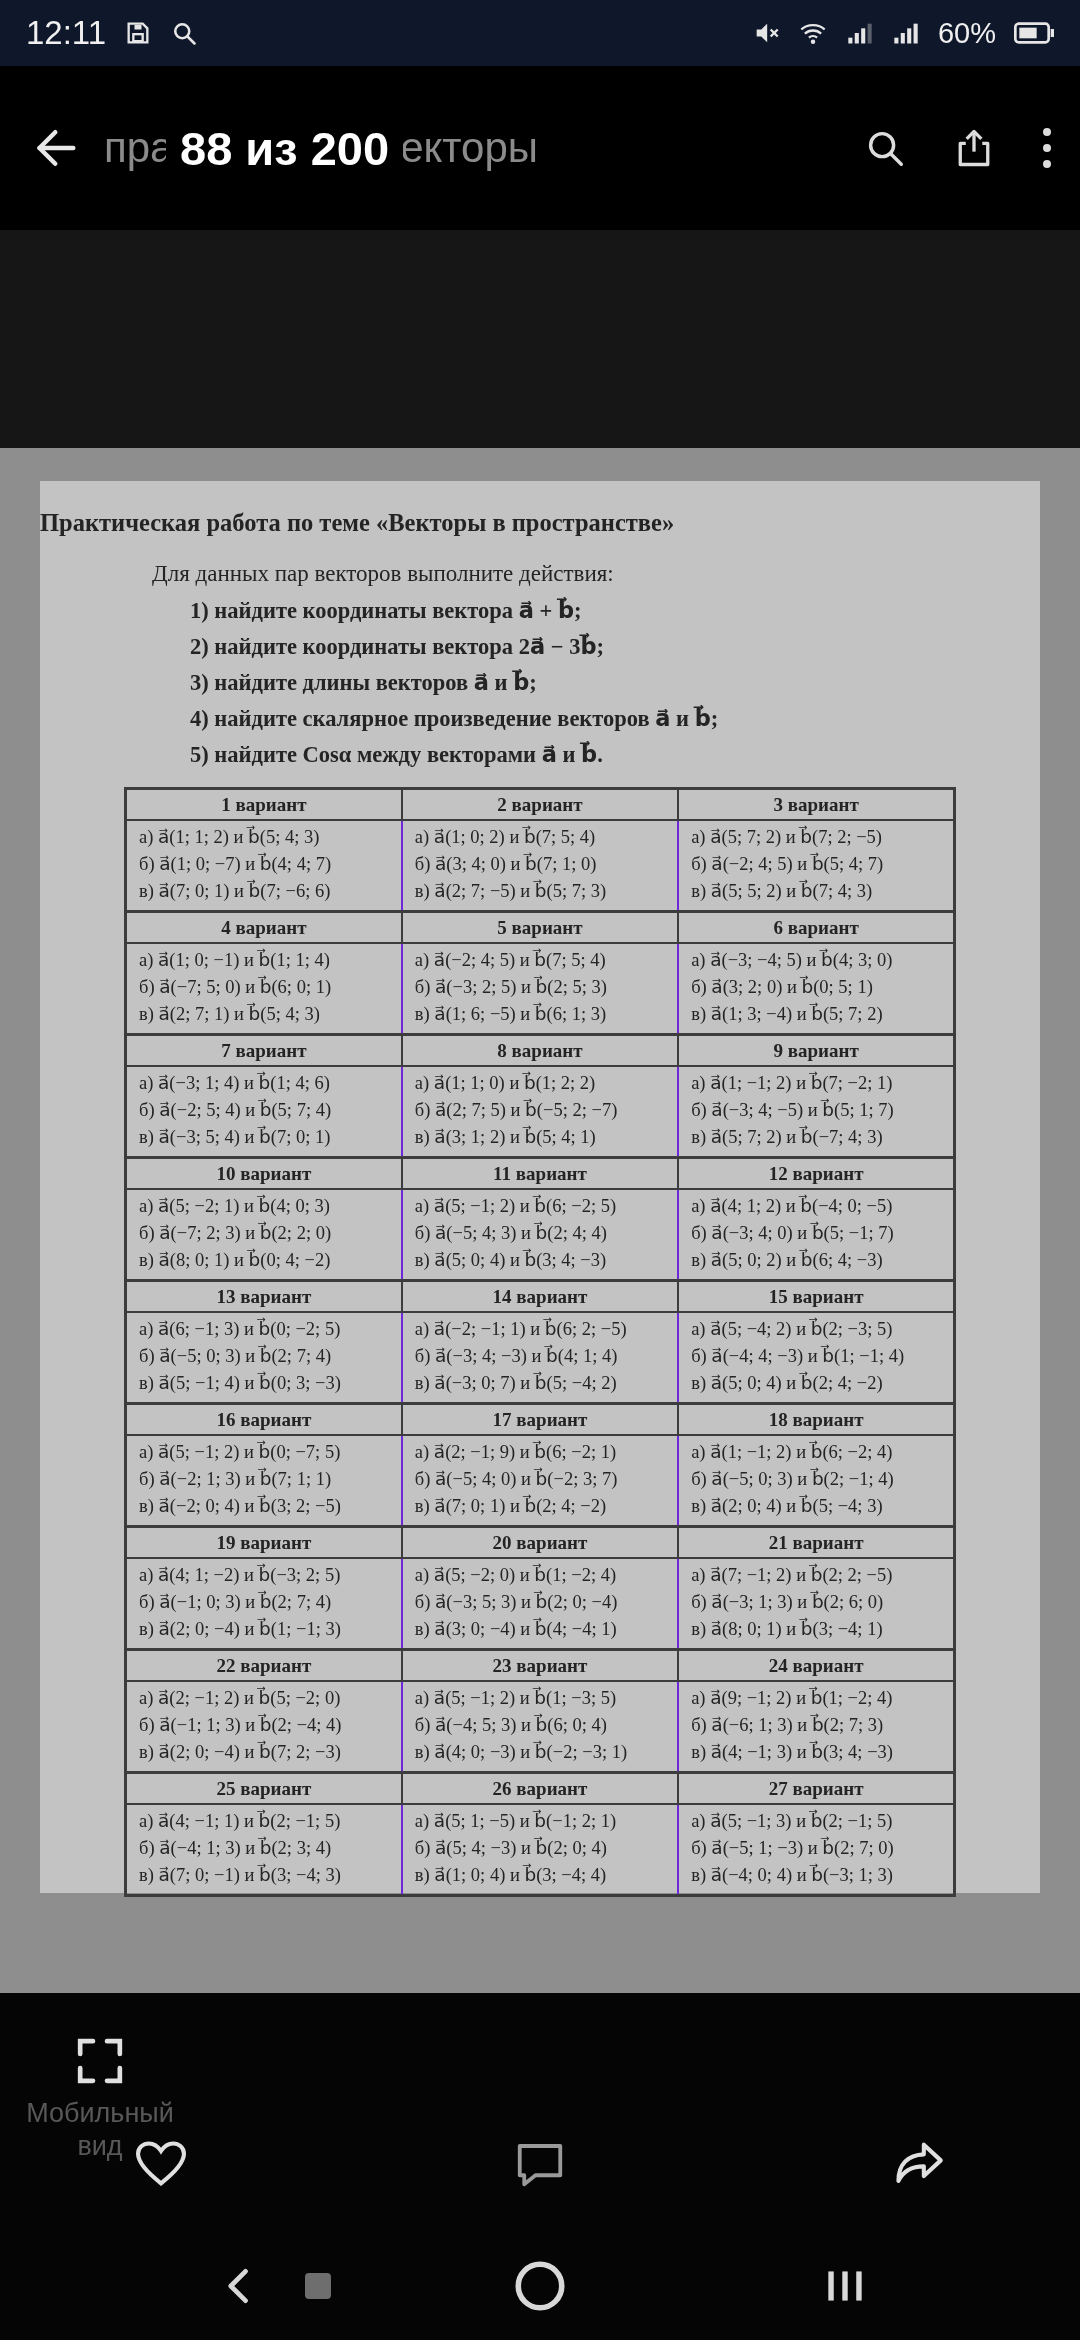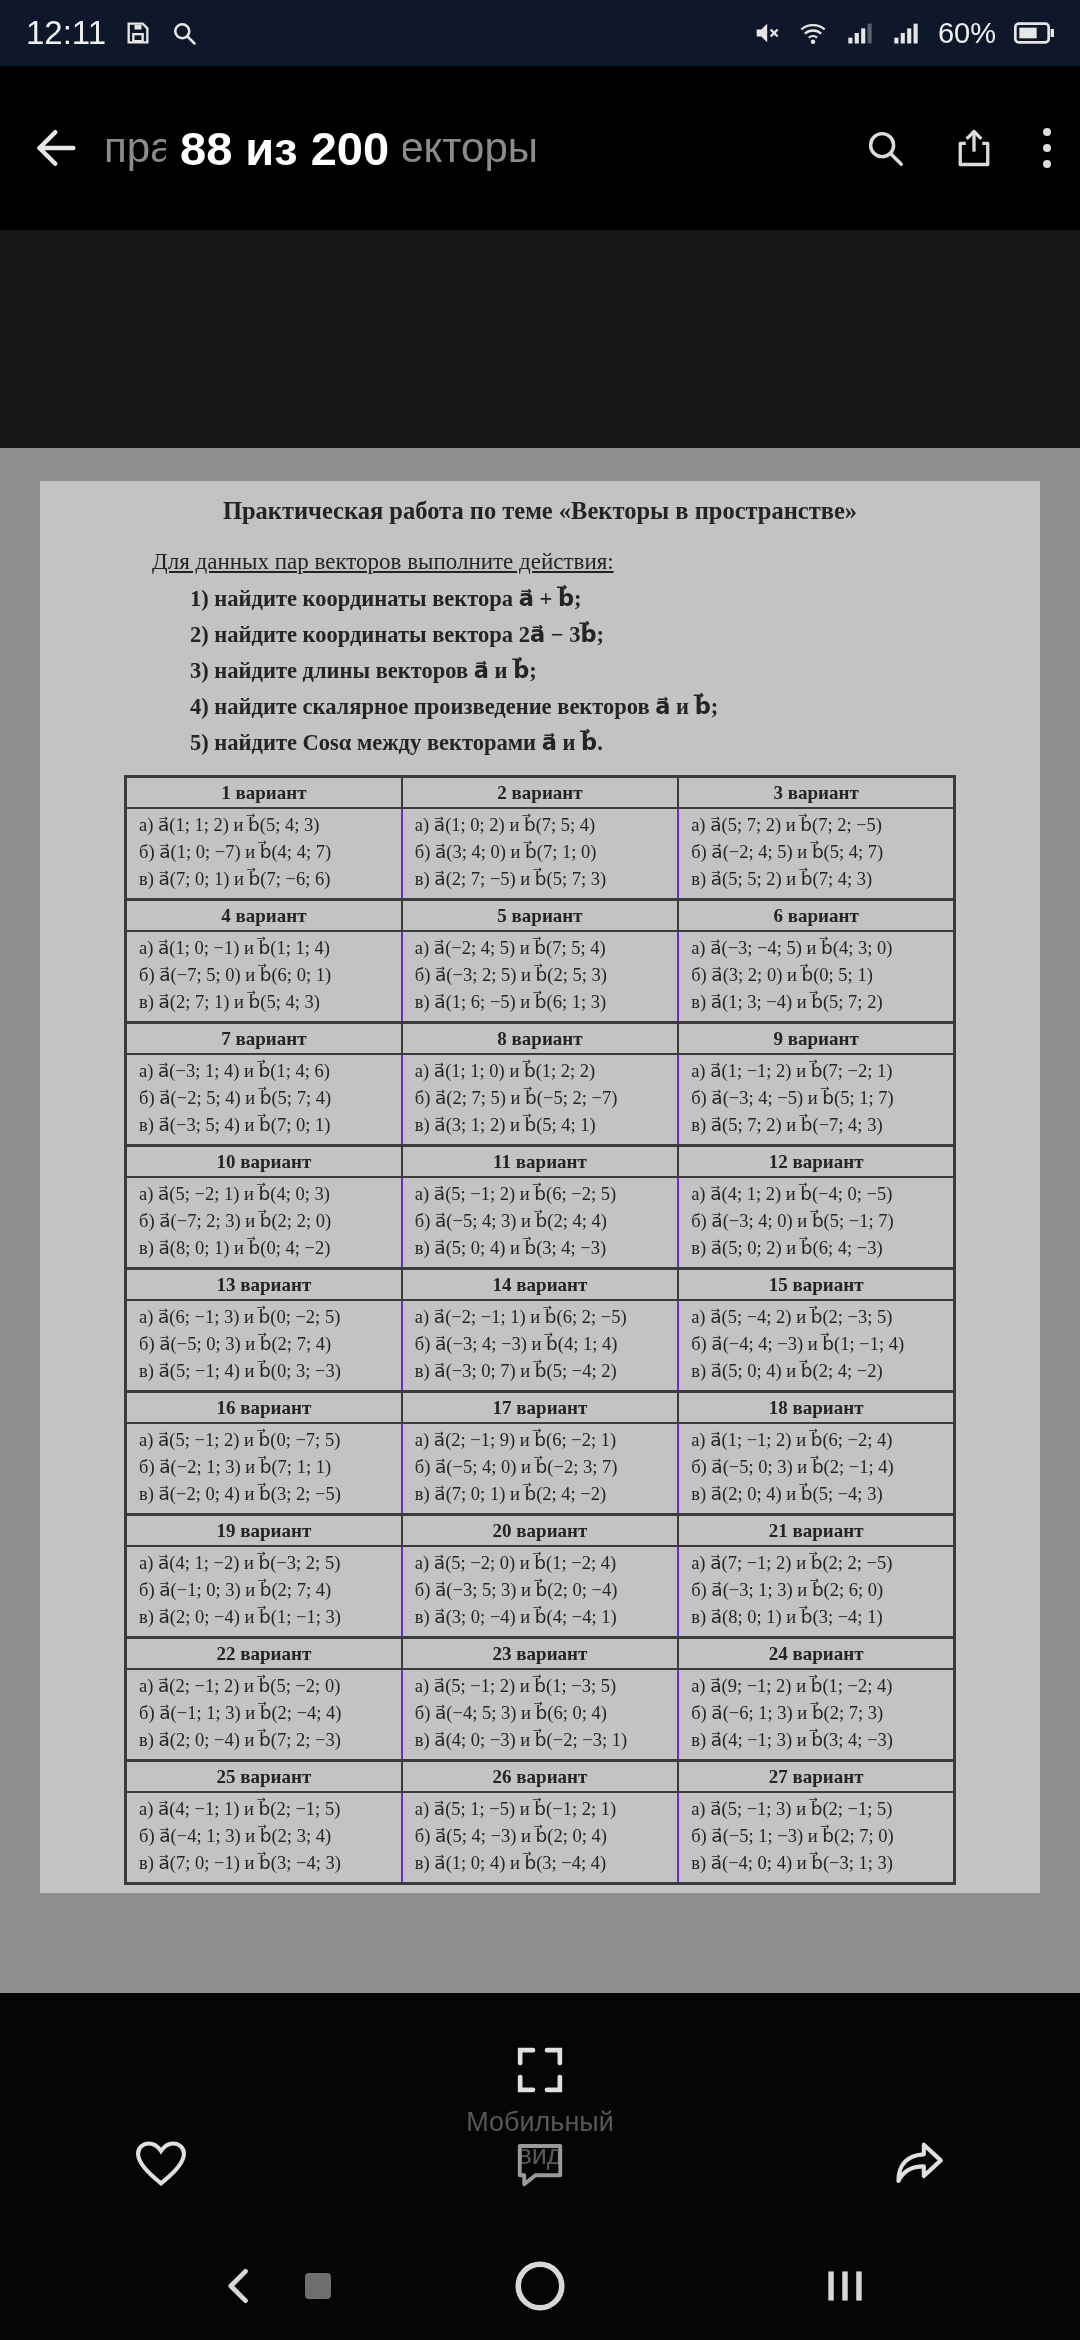--- a/index.html
+++ b/index.html
@@ -24,36 +24,36 @@
   .ab-toast { position:absolute; left:62px; top:50%; transform:translateY(-50%);
               background:#000; padding:6px 14px; color:#ffffff; font-size:47px; font-weight:700;
               white-space:nowrap; }
   .ab-icons { display:flex; align-items:center; gap:44px; margin-left:18px; }
 
   
   .viewer-top { position:absolute; top:230px; left:0; width:100%; height:218px; background:#161616; }
   .viewer { position:absolute; top:448px; left:0; width:100%; height:1545px; background:#8e8e8e; }
   .page { position:relative; width:1000px; height:1412px; margin:33px auto 0; background:#c3c3c3;
           color:#242424; font-family:"Liberation Serif","DejaVu Serif","DejaVu Sans",serif; }
-  .doc-title { padding-top:16px; text-align:center; font-size:24.5px; font-weight:700; }
-  .doc-intro { margin:24px 0 6px 112px; font-size:23px;text-decoration:underline; }
+  .doc-title { padding-top:28px; font-size:24.5px; font-weight:700; }
+  .doc-intro { margin:24px 0 6px 112px; font-size:23px; }
   .task-list { margin-left:150px;font-weight:bold; }
   .task-line { font-size:22.5px; line-height:36px; }
 
   .vtable { width:832px; margin:14px auto 12px; border-collapse:collapse; table-layout:fixed;
             border:3px solid #3c3c3c; }
   .vtable th { border:2px solid #3c3c3c; border-top-width:3px; font-size:19px; font-weight:700;
                text-align:center; padding:2px 0 1px; line-height:26px; }
   .vtable td { border:2px solid #6d28d9; padding:3px 4px 5px 12px; vertical-align:top; }
   .vtable td div { font-size:18.5px; line-height:27px; white-space:nowrap; }
 
   
   .bottom-panel { position:absolute; top:1993px; left:0; width:100%; height:347px; background:#050505; }
-  .doc-toolbar { position:absolute; top:49px; left:0; width:100%;
-                 display:flex; justify-content:center; gap:90px; }
+  .doc-toolbar { position:absolute; top:40px; left:0; width:100%;
+                 display:flex; justify-content:space-between; gap:90px; }
   .tool { display:flex; flex-direction:column; align-items:center; gap:8px; width:200px; text-align:center; }
   .tool-label { color:#585858; font-size:27px; line-height:33px; }
   .action-bar { position:absolute; top:142px; left:0; width:100%; padding:0 132px;
                 display:flex; align-items:center; justify-content:space-between; }
   .nav-bar { position:absolute; bottom:0; left:0; width:100%; height:108px; }
   .nav-item { position:absolute; top:50%; transform:translateY(-50%); display:flex; align-items:center; }
   .nav-back    { left:218px; }
   .nav-square  { left:305px; width:26px; height:26px; background:#6e6e6e; border-radius:4px; }
   .nav-home    { left:511px; }
   .nav-recents { left:820px; }

